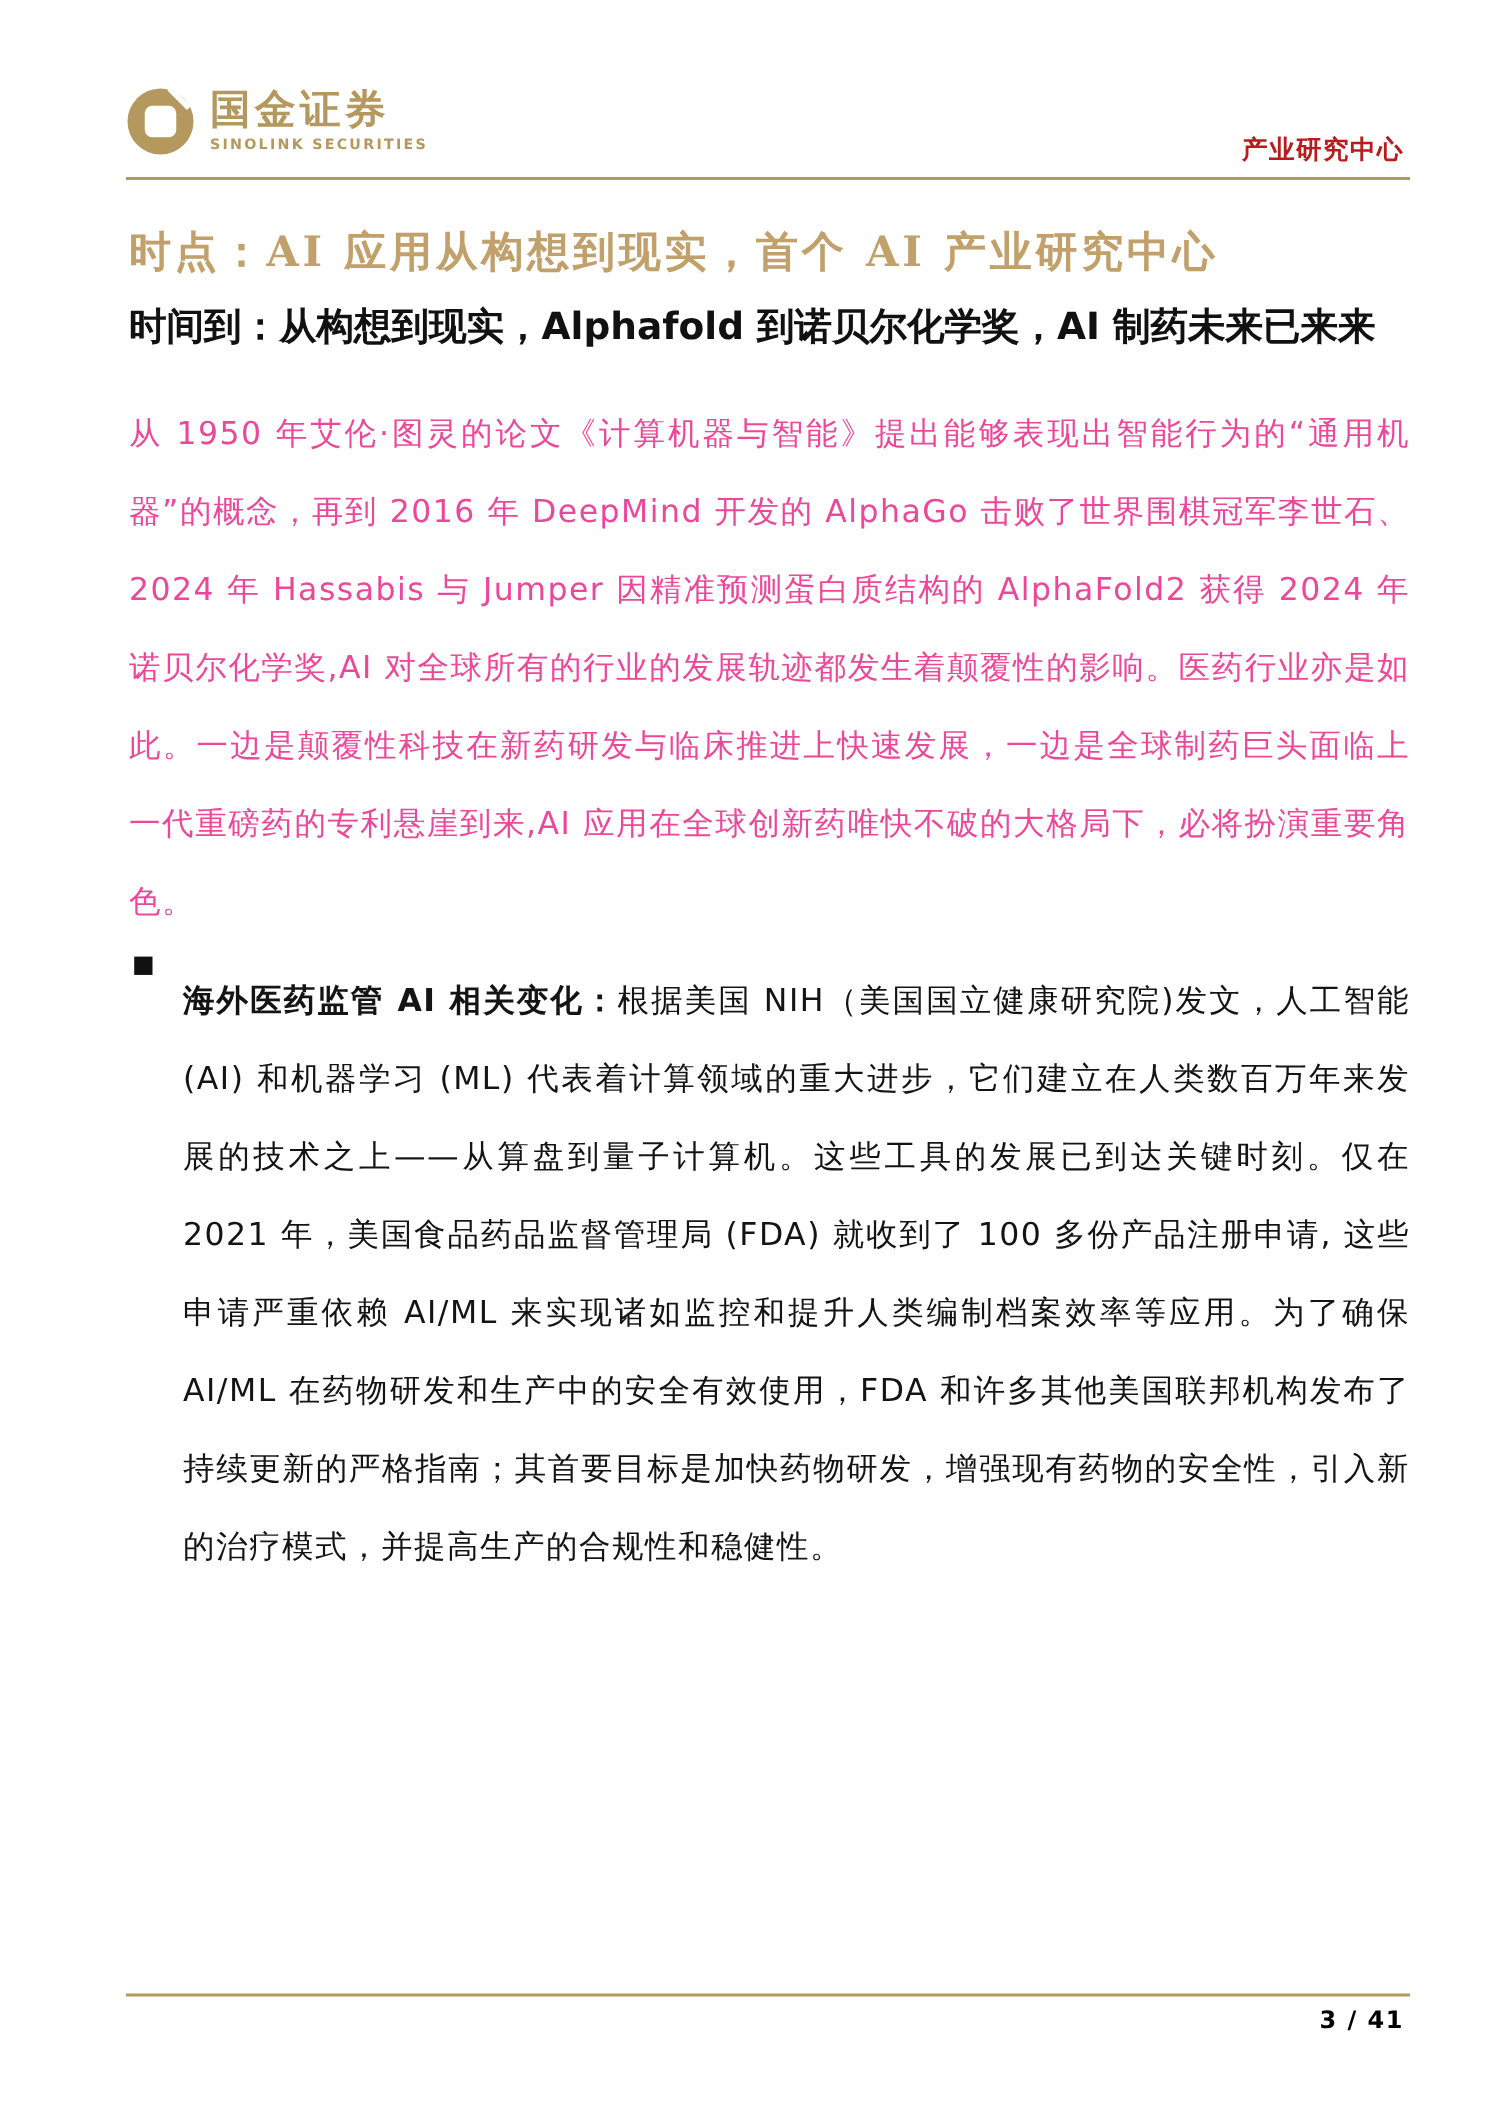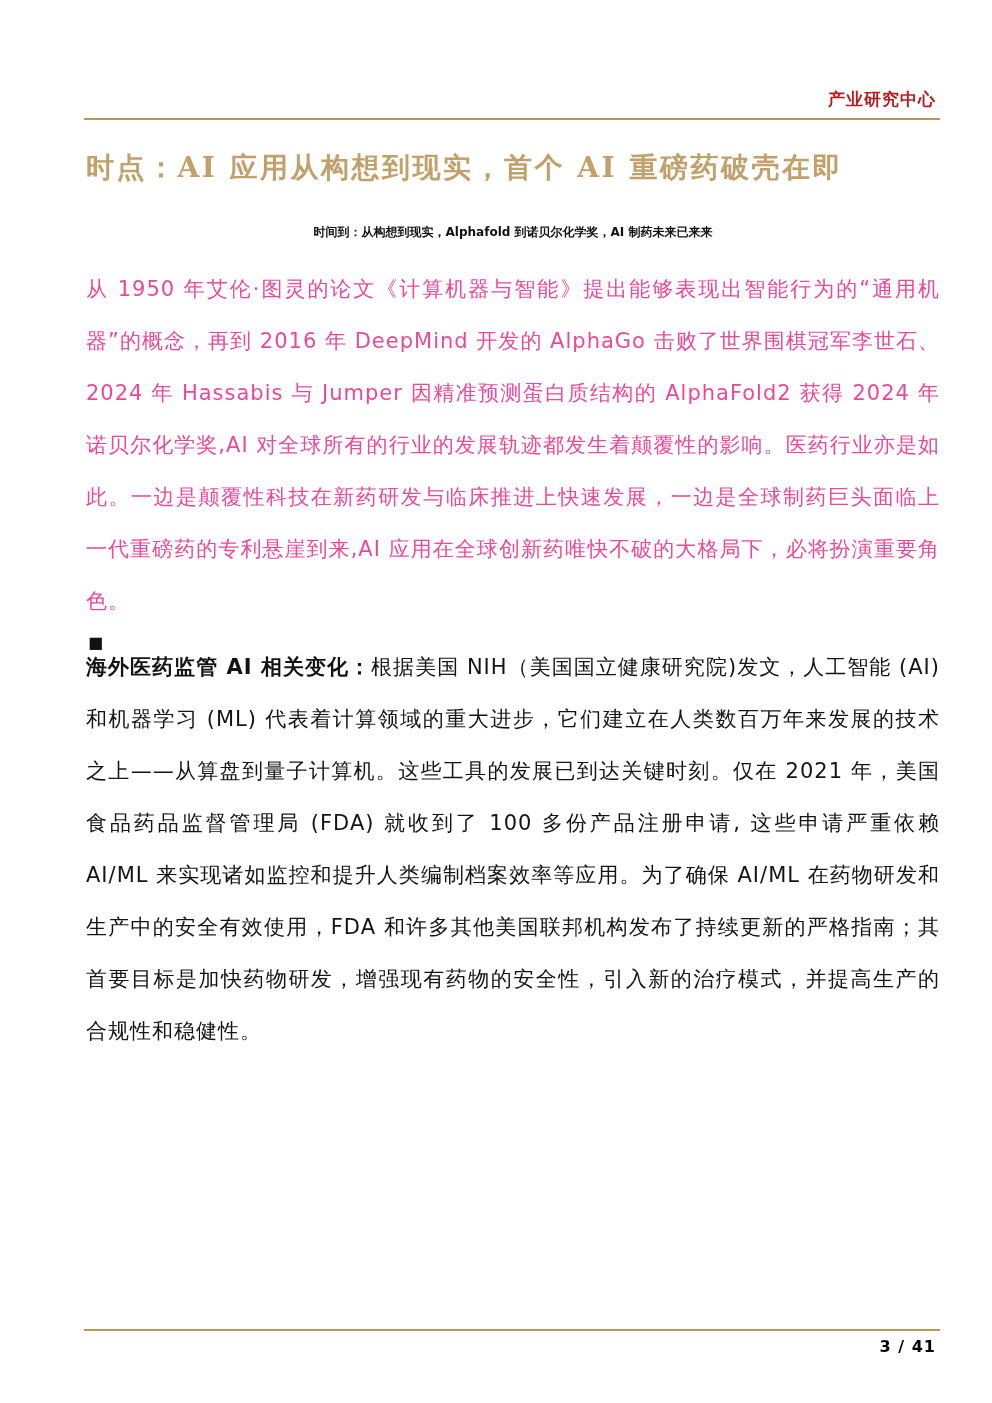--- a/index.html
+++ b/index.html
@@ -20,49 +20,60 @@
   .brand-en{font-size:9.5px;font-weight:bold;color:var(--gold);letter-spacing:1.5px;margin-top:5px;}
   .header-right{position:absolute;top:88px;right:56px;font-size:17px;font-weight:bold;color:#b91c1c;letter-spacing:1px;}
   .rule-top{position:absolute;top:118px;left:84px;right:52px;height:2px;background:var(--gold);}
 
   
   .doc-title{
     position:absolute;top:130px;left:86px;right:52px;
     font-family:"DejaVu Serif","Liberation Serif",serif;
     font-size:28px;font-weight:bold;color:var(--gold-light);letter-spacing:2.5px;
   }
-  .subtitle{position:absolute;top:214px;left:86px;right:52px;font-size:12px;font-weight:bold;color:#111111;text-align:center;}
+  .subtitle{position:absolute;top:180px;left:86px;right:52px;font-size:25px;font-weight:bold;color:#111111;}
 
   
   .paragraph{
     position:absolute;top:242px;left:86px;right:52px;
     font-size:21px;line-height:52px;letter-spacing:1px;
     text-align:justify;color:#ec4899;
   }
   .bullet{position:absolute;top:620px;left:86px;right:52px;}
   .bullet-marker{position:absolute;left:2px;top:15px;font-size:16px;color:#111111;line-height:1;}
   .bullet-body{
-    font-size:21px;line-height:52px;letter-spacing:1px;
+    margin-left:36px;font-size:21px;line-height:52px;letter-spacing:1px;
     text-align:justify;color:#141414;
   }
   .bullet-lead{font-weight:bold;}
 
   
   .rule-bottom{position:absolute;top:1329px;left:84px;right:52px;height:2px;background:var(--gold);}
   .page-num{position:absolute;top:1337px;right:56px;font-size:16px;font-weight:bold;color:#000000;letter-spacing:1px;}
 </style>
 </head>
 <body style="--gold: #b5985e; --gold-light: #c2a06b;">
 
 <div class="page">
 
+  <div class="logo-row">
+    <svg class="logo-mark" viewBox="0 0 46 46" aria-hidden="true">
+      <circle cx="23" cy="23" r="22" fill="#b5985e"></circle>
+      <rect x="12.5" y="12.5" width="21" height="21" rx="5" fill="#ffffff"></rect>
+      <line x1="29" y1="1" x2="42" y2="14" stroke="#ffffff" stroke-width="4"></line>
+    </svg>
+    <div class="brand">
+      <span class="brand-cn">国金证券</span>
+      <span class="brand-en">SINOLINK SECURITIES</span>
+    </div>
+  </div>
   <div class="header-right">产业研究中心</div>
   <div class="rule-top"></div>
 
-  <h1 class="doc-title">时点：AI 应用从构想到现实，首个 AI 重磅药破壳在即</h1>
+  <h1 class="doc-title">时点：AI 应用从构想到现实，首个 AI 产业研究中心</h1>
   <h2 class="subtitle">时间到：从构想到现实，Alphafold 到诺贝尔化学奖，AI 制药未来已来来</h2>
 
   <p class="paragraph">从 1950 年艾伦·图灵的论文《计算机器与智能》提出能够表现出智能行为的“通用机器”的概念，再到 2016 年 DeepMind 开发的 AlphaGo 击败了世界围棋冠军李世石、2024 年 Hassabis 与 Jumper 因精准预测蛋白质结构的 AlphaFold2 获得 2024 年诺贝尔化学奖,AI 对全球所有的行业的发展轨迹都发生着颠覆性的影响。医药行业亦是如此。一边是颠覆性科技在新药研发与临床推进上快速发展，一边是全球制药巨头面临上一代重磅药的专利悬崖到来,AI 应用在全球创新药唯快不破的大格局下，必将扮演重要角色。</p>
 
   <div class="bullet">
     <span class="bullet-marker">■</span>
     <p class="bullet-body"><span class="bullet-lead">海外医药监管 AI 相关变化：</span><span>根据美国 NIH（美国国立健康研究院)发文，人工智能 (AI) 和机器学习 (ML) 代表着计算领域的重大进步，它们建立在人类数百万年来发展的技术之上——从算盘到量子计算机。这些工具的发展已到达关键时刻。仅在 2021 年，美国食品药品监督管理局 (FDA) 就收到了 100 多份产品注册申请, 这些申请严重依赖 AI/ML 来实现诸如监控和提升人类编制档案效率等应用。为了确保 AI/ML 在药物研发和生产中的安全有效使用，FDA 和许多其他美国联邦机构发布了持续更新的严格指南；其首要目标是加快药物研发，增强现有药物的安全性，引入新的治疗模式，并提高生产的合规性和稳健性。</span></p>
   </div>
 
   <div class="rule-bottom"></div>

